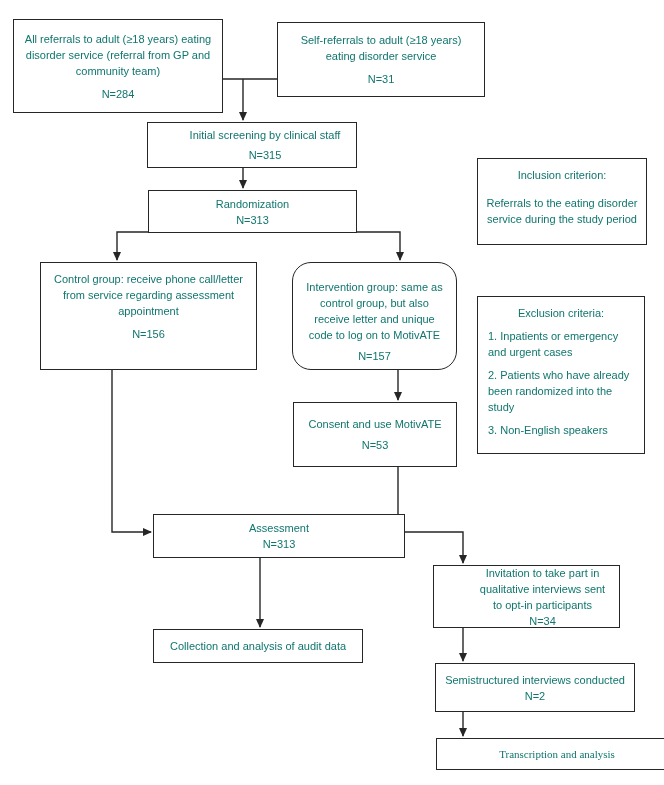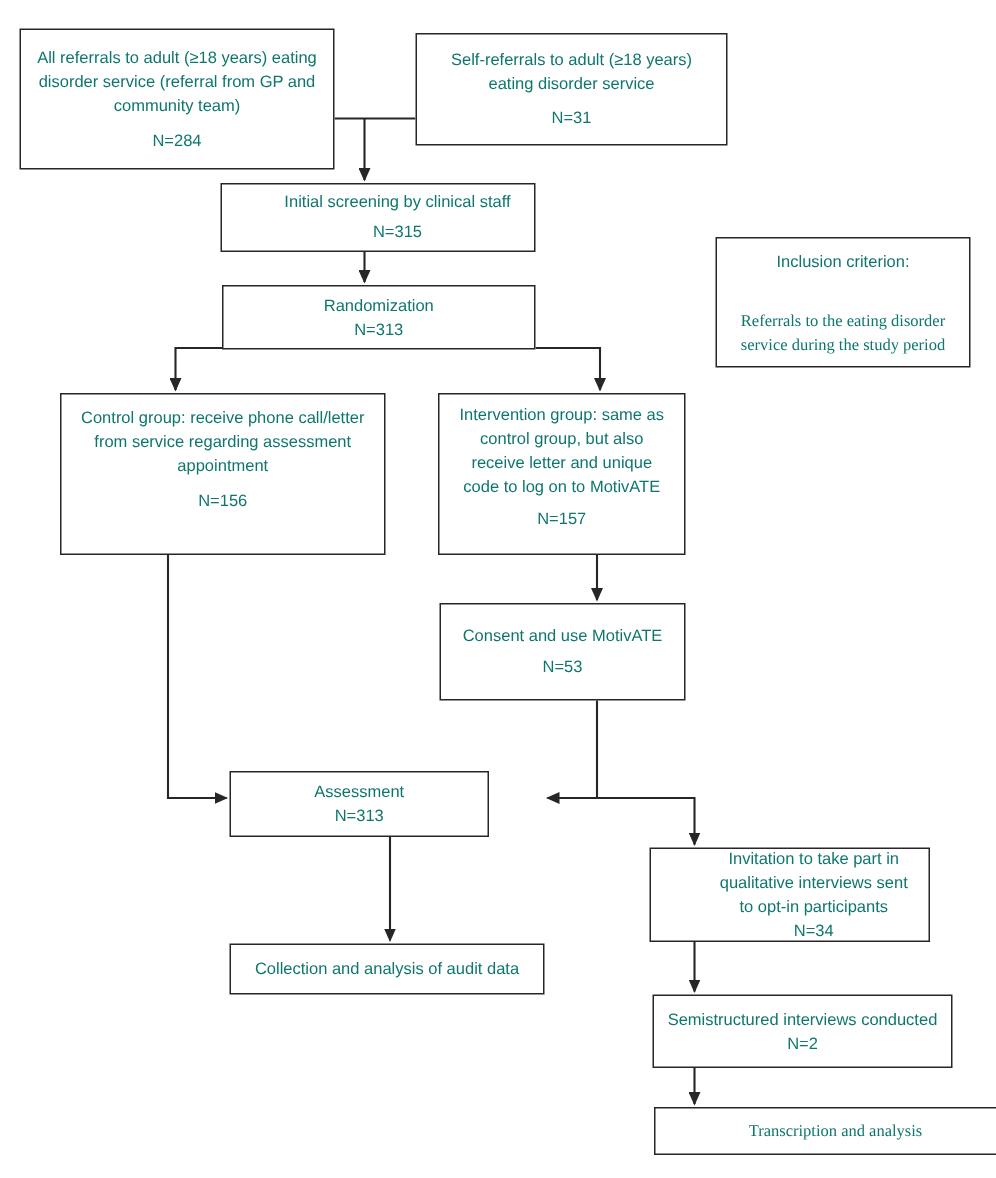--- a/index.html
+++ b/index.html
@@ -74,40 +74,48 @@
     <div class="gap" style="margin-top:4px;">N=315</div>
   </div>
 
   <div class="box" style="left:148px;top:190px;width:209px;height:43px;">
     <div>Randomization</div>
     <div>N=313</div>
   </div>
 
   <div class="box top" style="left:477px;top:158px;width:170px;height:87px;">
     <div>Inclusion criterion:</div>
-    <div class="gap" style="margin-top:23px;font-family:Liberation Serif, serif;">Referrals to the eating disorder service during the study period</div>
+    <div class="gap" style="margin-top:12px;">Referrals to the eating disorder service during the study period</div>
   </div>
 
   <div class="box top" style="left:40px;top:262px;width:217px;height:108px;">
     <div>Control group: receive phone call/letter from service regarding assessment appointment</div>
     <div class="gap">N=156</div>
   </div>
 
-  <div class="box top" style="left:292px;top:262px;width:165px;height:108px;padding-top:6px;">
+  <div class="box top" style="left:292px;top:262px;width:165px;height:108px;padding-top:16px;border-radius:19px;">
     <div>Intervention group: same as control group, but also receive letter and unique code to log on to MotivATE</div>
     <div class="gap" style="margin-top:5px;">N=157</div>
   </div>
 
+  <div class="box top" style="left:477px;top:296px;width:168px;height:158px;padding-left:10px;padding-right:10px;">
+    <div>Exclusion criteria:</div>
+    <div class="items">
+      <div class="item">1. Inpatients or emergency and urgent cases</div>
+      <div class="item">2. Patients who have already been randomized into the study</div>
+      <div class="item">3. Non-English speakers</div>
+    </div>
+  </div>
 
   <div class="box" style="left:293px;top:402px;width:164px;height:65px;">
     <div>Consent and use MotivATE</div>
     <div class="gap" style="margin-top:5px;">N=53</div>
   </div>
 
-  <div class="box" style="left:153px;top:514px;width:173px;height:44px;">
+  <div class="box" style="left:153px;top:514px;width:252px;height:44px;">
     <div>Assessment</div>
     <div>N=313</div>
   </div>
 
   <div class="box" style="left:153px;top:629px;width:210px;height:34px;">
     <div>Collection and analysis of audit data</div>
   </div>
 
   <div class="box" style="left:433px;top:565px;width:187px;height:63px;padding-left:40px;">
     <div>Invitation to take part in qualitative interviews sent to opt-in participants</div>

